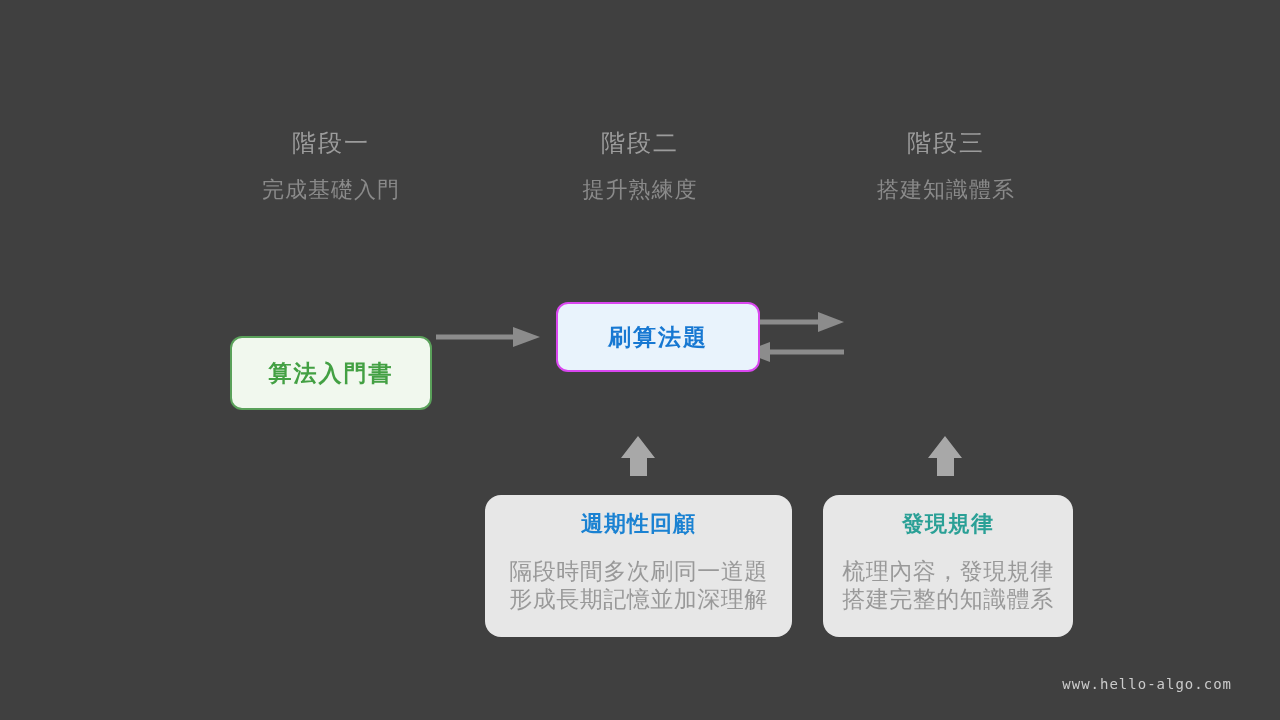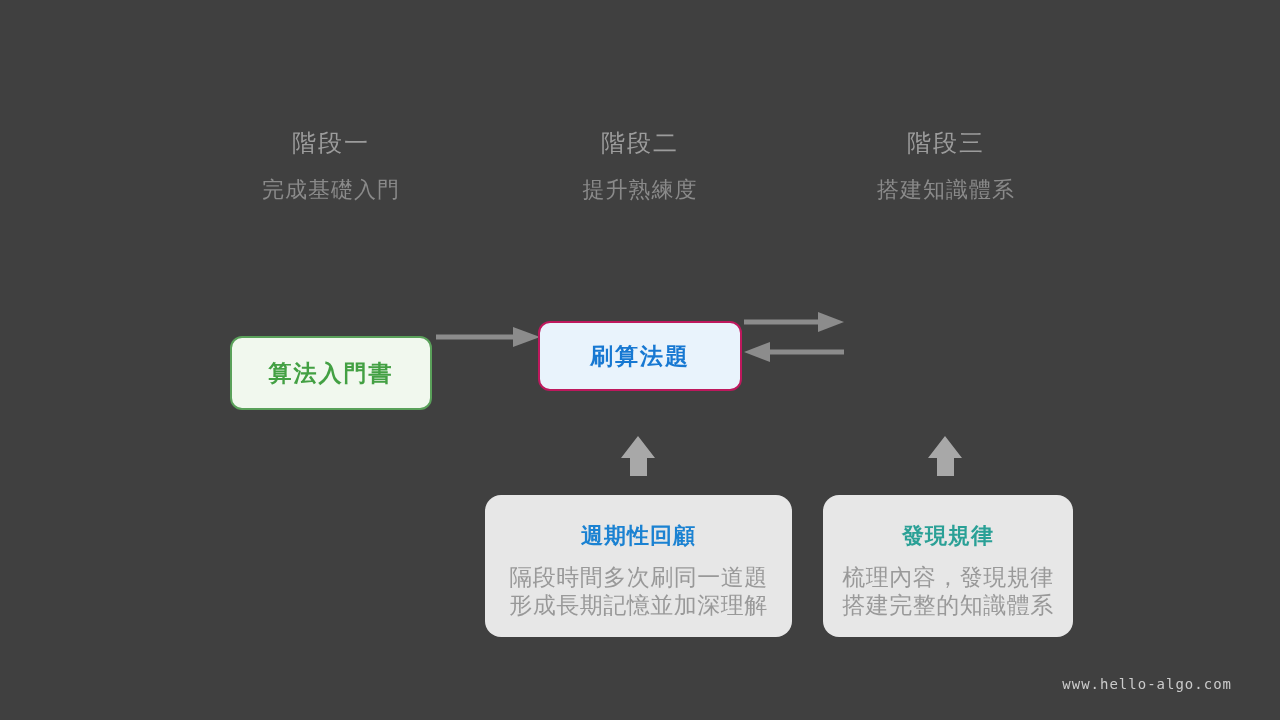--- a/index.html
+++ b/index.html
@@ -45,25 +45,24 @@
     letter-spacing: 2px;
   }
   .node-green {
     left: 230px; top: 300px; width: 202px; height: 74px;
     border: 2px solid #5aa15a;
     background: #f1f8ee;
     color: #43a043;
     margin-top: 36px;
   }
   .node-blue {
-    left: 538px; top: 302px; width: 204px; height: 70px;
-    border: 2px solid #be185d;
+    left: 556px; top: 302px; width: 204px; height: 70px;
+    border: 2px solid #d946ef;
     background: #e9f3fc;
     color: #1778d2;
-    margin-top: 19px;
   }
   .node-teal {
     left: 845px; top: 268px; width: 203px; height: 137px;
     border: 2px solid #3a988b;
     background: #f0f7f5;
     color: #2d9a8b;
     border-radius: 14px;
     flex-direction: column;
     font-size: 22px;
   }
@@ -79,34 +78,34 @@
 
   
   .note {
     position: absolute;
     top: 495px;
     height: 142px;
     box-sizing: border-box;
     background: #e7e7e7;
     border-radius: 16px;
     text-align: center;
-    padding-top: 28px;
+    padding-top: 16px;
   }
   .note-left  { left: 485px; width: 307px; }
   .note-right { left: 823px; width: 250px; }
   .note-title {
     font-size: 22px;
     line-height: 26px;
     font-weight: bold;
     letter-spacing: 1px;
   }
   .note-title-blue { color: #1b82d2; }
   .note-title-teal { color: #2aa096; }
   .note-body {
-    margin-top: 14px;
+    margin-top: 20px;
     font-size: 23px;
     line-height: 28px;
     color: #999999;
     letter-spacing: 0.5px;
   }
 
   
   .watermark {
     position: absolute;
     top: 676px;

